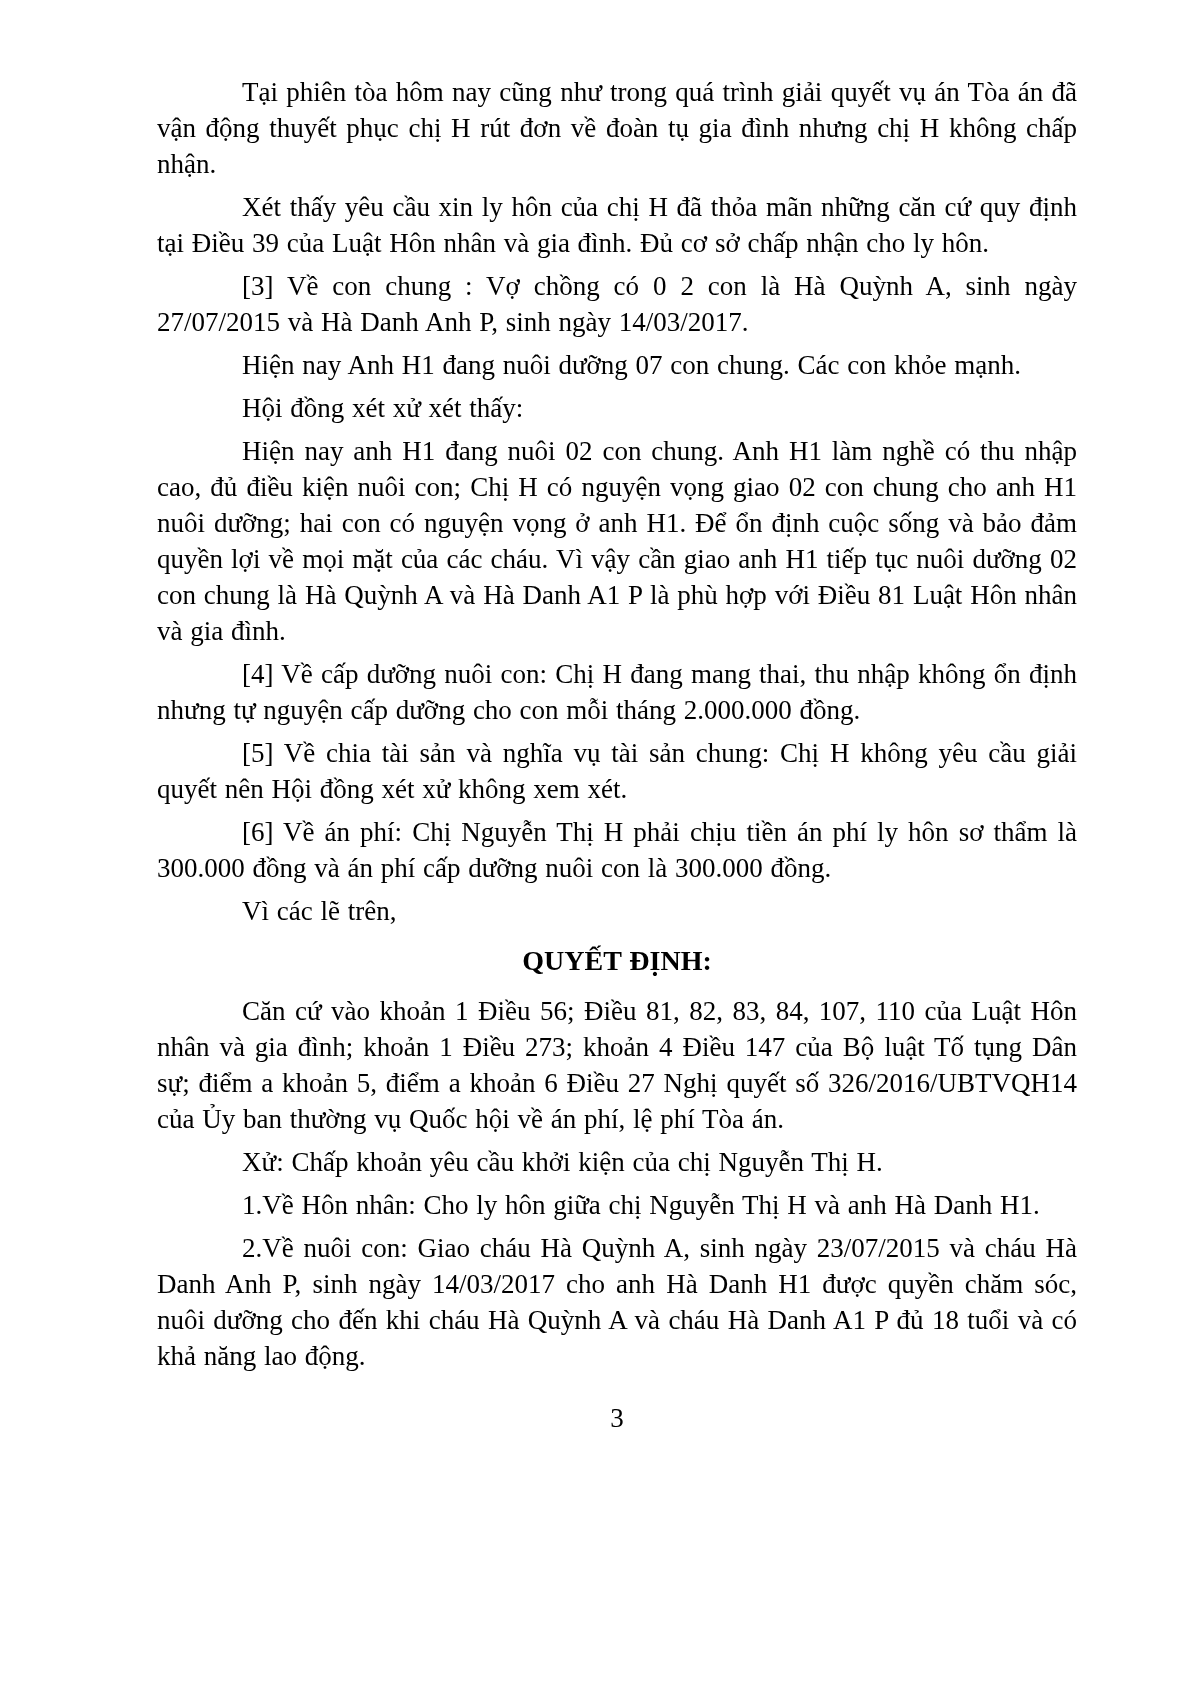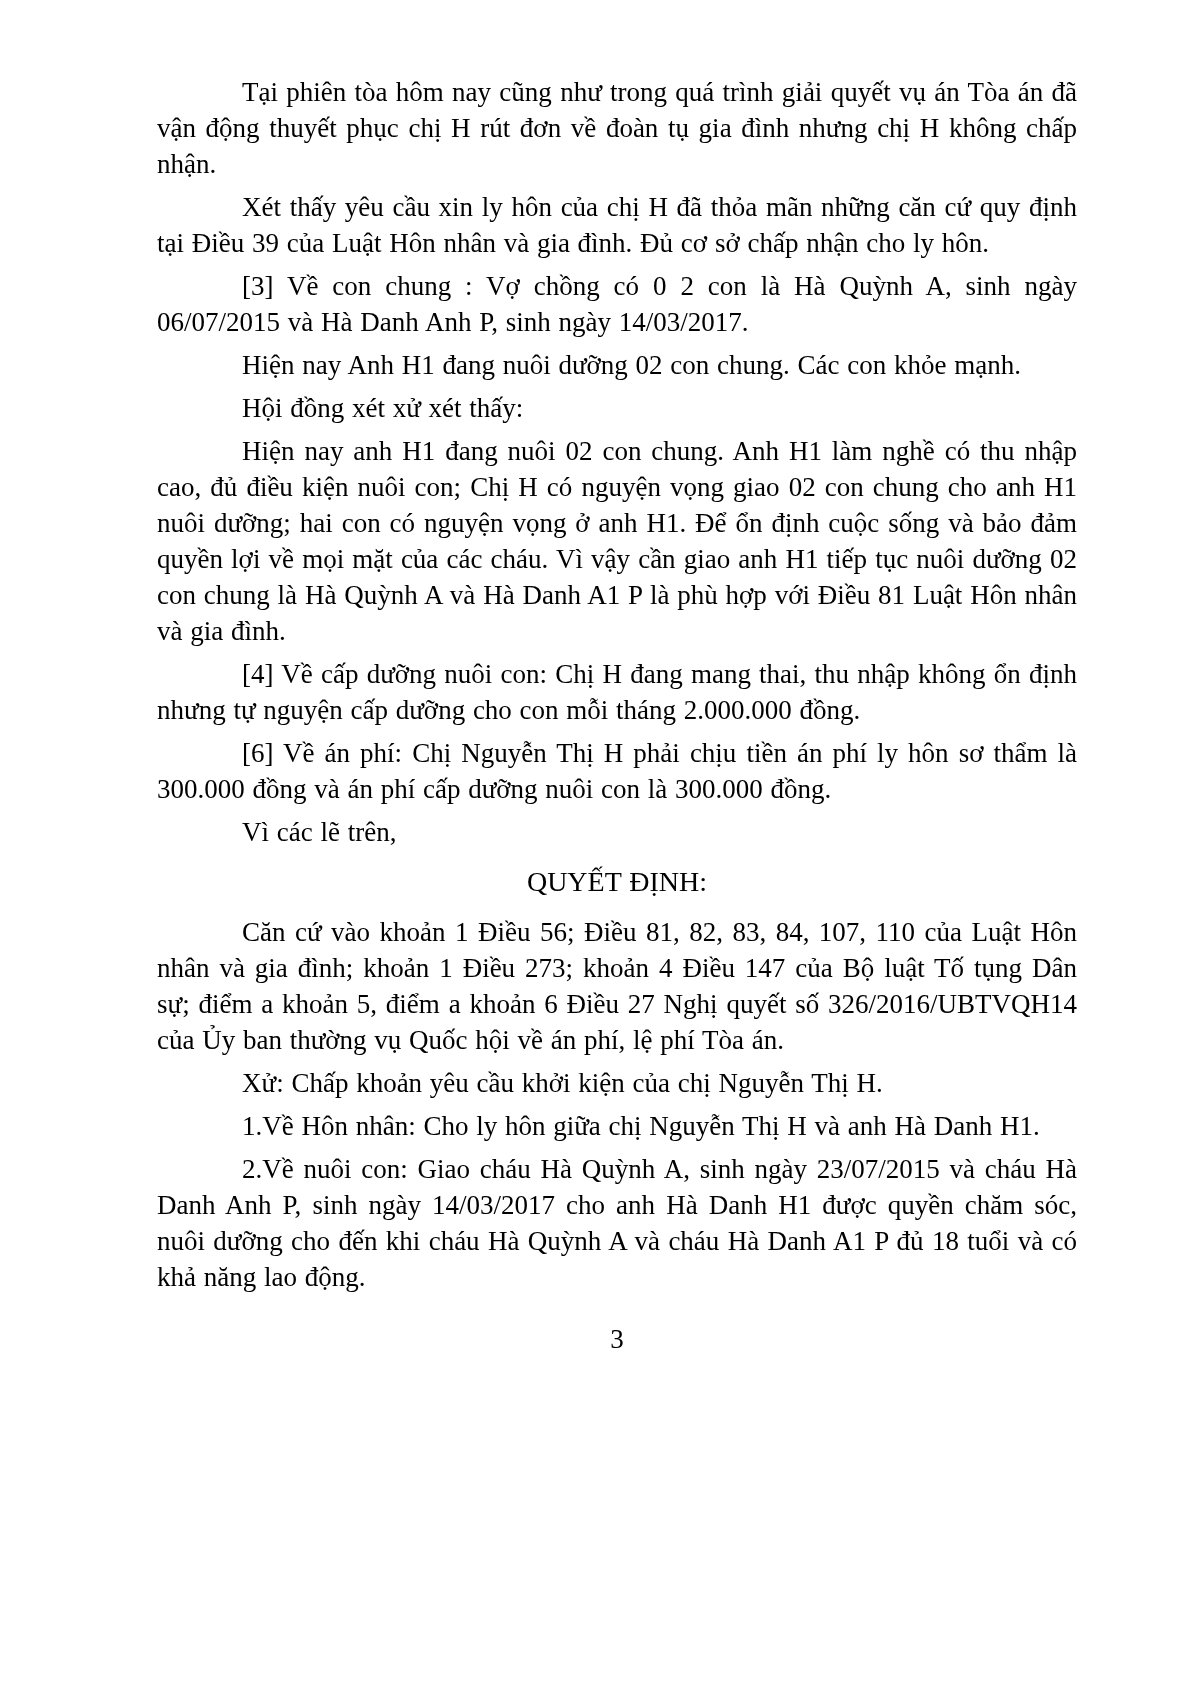--- a/index.html
+++ b/index.html
@@ -26,41 +26,42 @@
   .par {
     margin: 0 0 7px 0;
     text-align: justify;
     text-indent: 85px;
     word-spacing: 1px;
   }
   .decision-heading {
     margin: 14px 0 14px 0;
     text-align: center;
     text-indent: 0;
-    font-weight: normal;
+    font-weight: bold;
     font-size: 28px;
   }
   .page-number {
     margin-top: 26px;
     text-align: center;
     text-indent: 0;
   }
 </style>
 </head>
 <body>
 
 <div class="page">
 
   <p class="par">Tại phiên tòa hôm nay cũng như trong quá trình giải quyết vụ án Tòa án đã vận động thuyết phục chị H rút đơn về đoàn tụ gia đình nhưng chị H không chấp nhận.</p>
   <p class="par">Xét thấy yêu cầu xin ly hôn của chị H đã thỏa mãn những căn cứ quy định tại Điều 39 của Luật Hôn nhân và gia đình. Đủ cơ sở chấp nhận cho ly hôn.</p>
-  <p class="par">[3] Về con chung : Vợ chồng có 0 2 con là Hà Quỳnh A, sinh ngày 06/07/2015 và Hà Danh Anh P, sinh ngày 14/03/2017.</p>
-  <p class="par">Hiện nay Anh H1 đang nuôi dưỡng 02 con chung. Các con khỏe mạnh.</p>
+  <p class="par">[3] Về con chung : Vợ chồng có 0 2 con là Hà Quỳnh A, sinh ngày 27/07/2015 và Hà Danh Anh P, sinh ngày 14/03/2017.</p>
+  <p class="par">Hiện nay Anh H1 đang nuôi dưỡng 07 con chung. Các con khỏe mạnh.</p>
   <p class="par">Hội đồng xét xử xét thấy:</p>
   <p class="par">Hiện nay anh H1 đang nuôi 02 con chung. Anh H1 làm nghề có thu nhập cao, đủ điều kiện nuôi con; Chị H có nguyện vọng giao 02 con chung cho anh H1 nuôi dưỡng; hai con có nguyện vọng ở anh H1. Để ổn định cuộc sống và bảo đảm quyền lợi về mọi mặt của các cháu. Vì vậy cần giao anh H1 tiếp tục nuôi dưỡng 02 con chung là Hà Quỳnh A và Hà Danh A1 P là phù hợp với Điều 81 Luật Hôn nhân và gia đình.</p>
   <p class="par">[4] Về cấp dưỡng nuôi con: Chị H đang mang thai, thu nhập không ổn định nhưng tự nguyện cấp dưỡng cho con mỗi tháng 2.000.000 đồng.</p>
+  <p class="par">[5] Về chia tài sản và nghĩa vụ tài sản chung: Chị H không yêu cầu giải quyết nên Hội đồng xét xử không xem xét.</p>
   <p class="par">[6] Về án phí: Chị Nguyễn Thị H phải chịu tiền án phí ly hôn sơ thẩm là 300.000 đồng và án phí cấp dưỡng nuôi con là 300.000 đồng.</p>
   <p class="par">Vì các lẽ trên,</p>
 
   <p class="par decision-heading">QUYẾT ĐỊNH:</p>
 
   <p class="par">Căn cứ vào khoản 1 Điều 56; Điều 81, 82, 83, 84, 107, 110 của Luật Hôn nhân và gia đình; khoản 1 Điều 273;  khoản 4 Điều 147 của Bộ luật Tố tụng Dân sự; điểm a khoản 5, điểm a khoản 6 Điều  27 Nghị  quyết số 326/2016/UBTVQH14 của Ủy ban thường vụ Quốc hội về án phí, lệ phí Tòa án.</p>
   <p class="par">Xử: Chấp khoản yêu cầu khởi kiện của chị Nguyễn Thị H.</p>
   <p class="par">1.Về Hôn nhân: Cho ly hôn giữa chị Nguyễn Thị H và anh Hà Danh H1.</p>
   <p class="par">2.Về nuôi con: Giao cháu Hà Quỳnh A, sinh ngày 23/07/2015 và cháu Hà Danh Anh P, sinh ngày 14/03/2017 cho anh Hà Danh H1 được quyền chăm sóc, nuôi dưỡng cho đến khi cháu Hà Quỳnh A và cháu Hà Danh A1 P đủ 18 tuổi và có khả năng lao động.</p>
 

